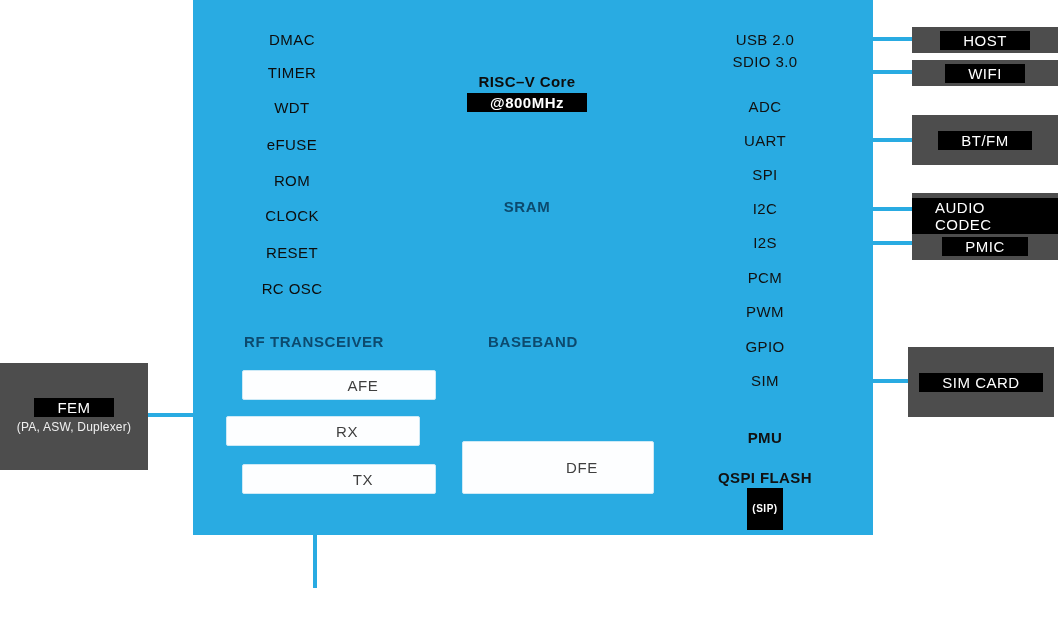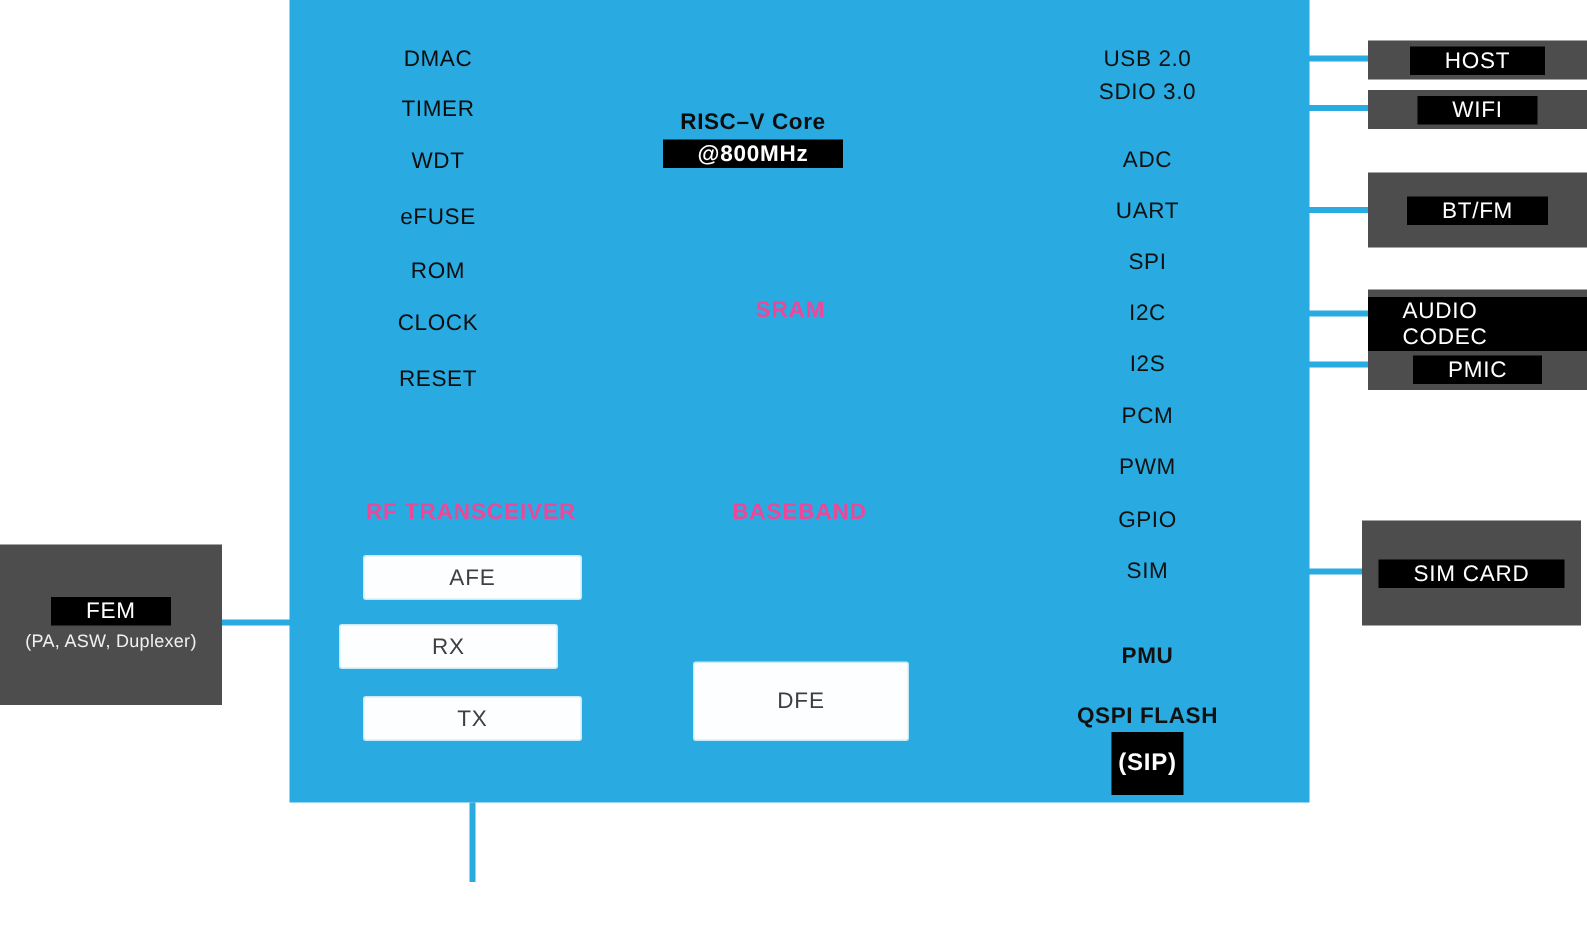--- a/index.html
+++ b/index.html
@@ -24,69 +24,70 @@
     letter-spacing:.4px;line-height:20px;height:20px;
   }
   .iface{
     width:120px;left:705px;
     text-align:center;
     font-size:15px;font-weight:500;color:#111;
     letter-spacing:.4px;line-height:20px;
   }
   .iface.heavy{font-weight:bold;}
   .sec-title{
-    text-align:center;font-size:15px;font-weight:bold;color:#ec4899;
+    text-align:center;font-size:15px;font-weight:bold;color:#0c4a6e;
     letter-spacing:.6px;line-height:20px;
   }
   .core{
     text-align:center;font-size:15px;font-weight:bold;color:#0d0d0d;
     letter-spacing:.4px;line-height:21px;
   }
   
   .inner-box{
     background:#fdfeff;
     border:1px solid #cdeaf7;
     border-radius:2px;
     display:flex;align-items:center;justify-content:center;
-    font-size:15px;color:#3f3f3f;letter-spacing:.6px;
+    font-size:15px;color:#3f3f3f;letter-spacing:.6px;padding-left:48px;
   }
   
   .ext-box{
     background:#4D4D4D;
     display:flex;flex-direction:column;align-items:center;justify-content:center;
     color:#f2f2f2;font-size:15px;letter-spacing:.5px;gap:3px;
   }
   .strip{
     display:inline-block;
     background:#000000;color:#ffffff;
     padding:1px 23px;
     font-size:15px;letter-spacing:.5px;
     line-height:17px;
   }
-  .strip.small{font-size:16px;line-height:14px;padding:14px 5px;}
+  .strip.small{font-size:10px;line-height:14px;padding:14px 5px;}
   .sub{font-size:12px;color:#f0f0f0;letter-spacing:.2px;line-height:15px;}
   
   .line{background:#29ABE2;}
 </style>
 </head>
 <body>
 
 <div class="canvas">
 
   <div class="abs soc-rect"></div>
 
   <div class="abs plabel" style="top:30px">DMAC</div>
   <div class="abs plabel" style="top:63px">TIMER</div>
   <div class="abs plabel" style="top:98px">WDT</div>
   <div class="abs plabel" style="top:135px">eFUSE</div>
   <div class="abs plabel" style="top:171px">ROM</div>
   <div class="abs plabel" style="top:206px">CLOCK</div>
   <div class="abs plabel" style="top:243px">RESET</div>
+  <div class="abs plabel" style="top:279px">RC OSC</div>
 
-  <div class="abs core" style="left:422px;top:71px;width:160px">
+  <div class="abs core" style="left:447px;top:71px;width:160px">
     <div>RISC–V Core</div>
     <span class="strip">@800MHz</span>
   </div>
 
   <div class="abs sec-title" style="left:467px;top:197px;width:120px">SRAM</div>
 
   <div class="abs sec-title" style="left:232px;top:332px;width:164px">RF TRANSCEIVER</div>
   <div class="abs inner-box" style="left:242px;top:370px;width:144px;height:28px">AFE</div>
   <div class="abs inner-box" style="left:226px;top:416px;width:144px;height:28px">RX</div>
   <div class="abs inner-box" style="left:242px;top:464px;width:144px;height:28px">TX</div>

